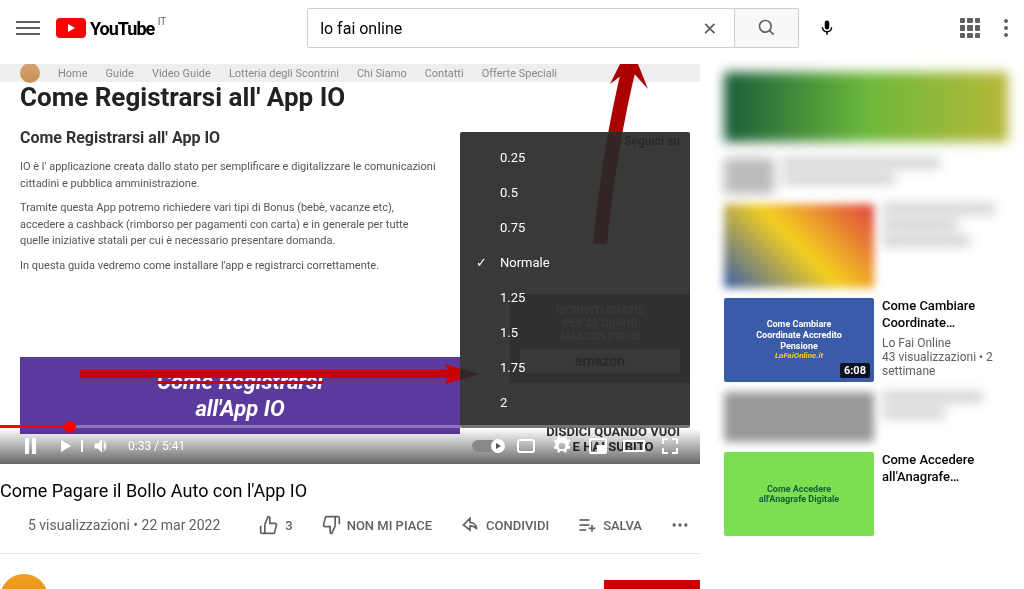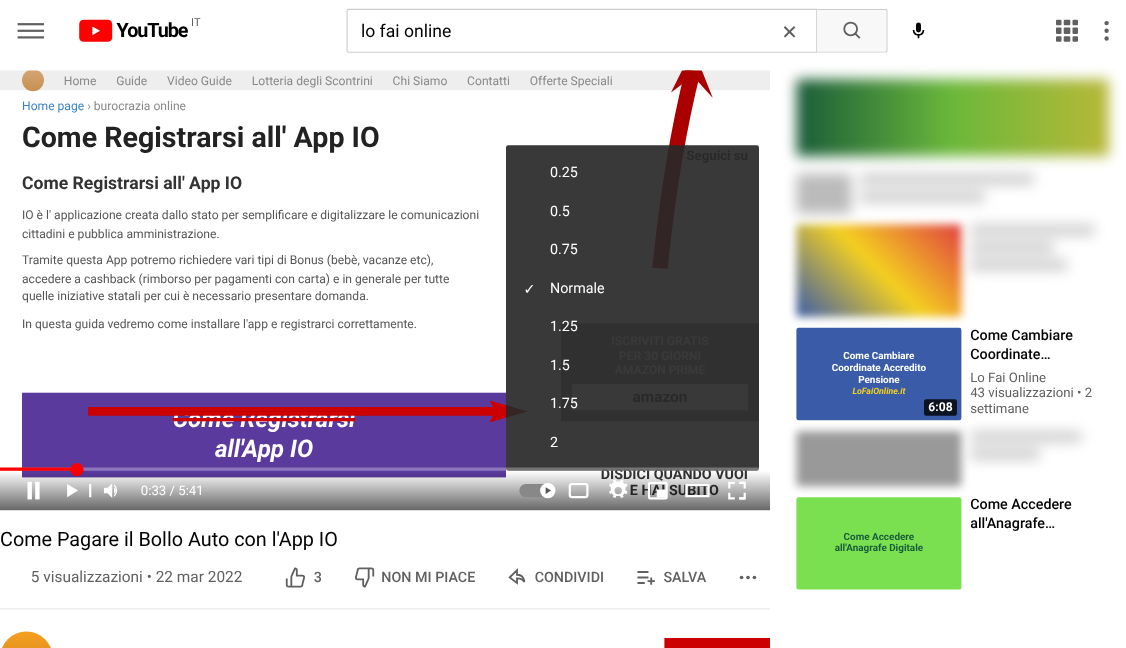--- a/index.html
+++ b/index.html
@@ -1,20 +1,20 @@
 <!DOCTYPE html>
 <html><head>
 <meta charset="utf-8">
 <style>
 * { margin: 0; padding: 0; box-sizing: border-box; font-family: Roboto, Arial, sans-serif; }
 body { background: #fff; width: 1024px; height: 589px; overflow: hidden; }
 
 
 .header { height: 56px; display: flex; align-items: center; padding: 0 16px; justify-content: space-between; }
-.header-left { display: flex; align-items: center; gap: 32px; }
+.header-left { display: flex; align-items: center; gap: 16px; }
 .hamburger { width: 24px; height: 24px; cursor: pointer; display: flex; flex-direction: column; justify-content: center; gap: 4px; }
 .hamburger span { height: 2px; background: #606060; }
 .logo { display: flex; align-items: center; gap: 4px; position: relative; }
 .logo-icon { width: 30px; height: 20px; background: #ff0000; border-radius: 4px; display: flex; align-items: center; justify-content: center; }
 .logo-play { width: 0; height: 0; border-left: 7px solid #fff; border-top: 4px solid transparent; border-bottom: 4px solid transparent; }
 .logo-text { font-size: 18px; font-weight: bold; letter-spacing: -1px; }
 .logo-region { font-size: 10px; color: #606060; position: absolute; top: -2px; right: -12px; padding-left: 28px; }
 
 .header-center { display: flex; align-items: center; flex: 0 1 540px; margin-left: 40px; }
 .search-box { flex: 1; display: flex; border: 1px solid #ccc; border-radius: 2px 0 0 2px; height: 40px; align-items: center; padding: 0 12px; }
@@ -172,23 +172,20 @@
         <div class="site-header">
           <div class="site-logo-circle"></div>
           <span>Home</span>
           <span>Guide</span>
           <span>Video Guide</span>
           <span>Lotteria degli Scontrini</span>
           <span>Chi Siamo</span>
           <span>Contatti</span>
           <span>Offerte Speciali</span>
         </div>
-        <div class="breadcrumb">
-          <a>Home page</a><span> › </span><span>burocrazia online</span>
-        </div>
         <div class="article-title">Come Registrarsi all' App IO</div>
         <div class="article-subtitle">Come Registrarsi all' App IO</div>
         <div class="article-text">IO è l' applicazione creata dallo stato per semplificare e digitalizzare le comunicazioni cittadini e pubblica amministrazione.</div>
         <div class="article-text">Tramite questa App potremo richiedere vari tipi di Bonus (bebè, vacanze etc), accedere a cashback (rimborso per pagamenti con carta) e in generale per tutte quelle iniziative statali per cui è necessario presentare domanda.</div>
         <div class="article-text">In questa guida vedremo come installare l'app e registrarci correttamente.</div>
         <div class="seguici">Seguici su</div>
         <div class="purple-banner">
           <span class="strike">Come Registrarsi</span><br>
           <span>all'App IO</span>
         </div>

